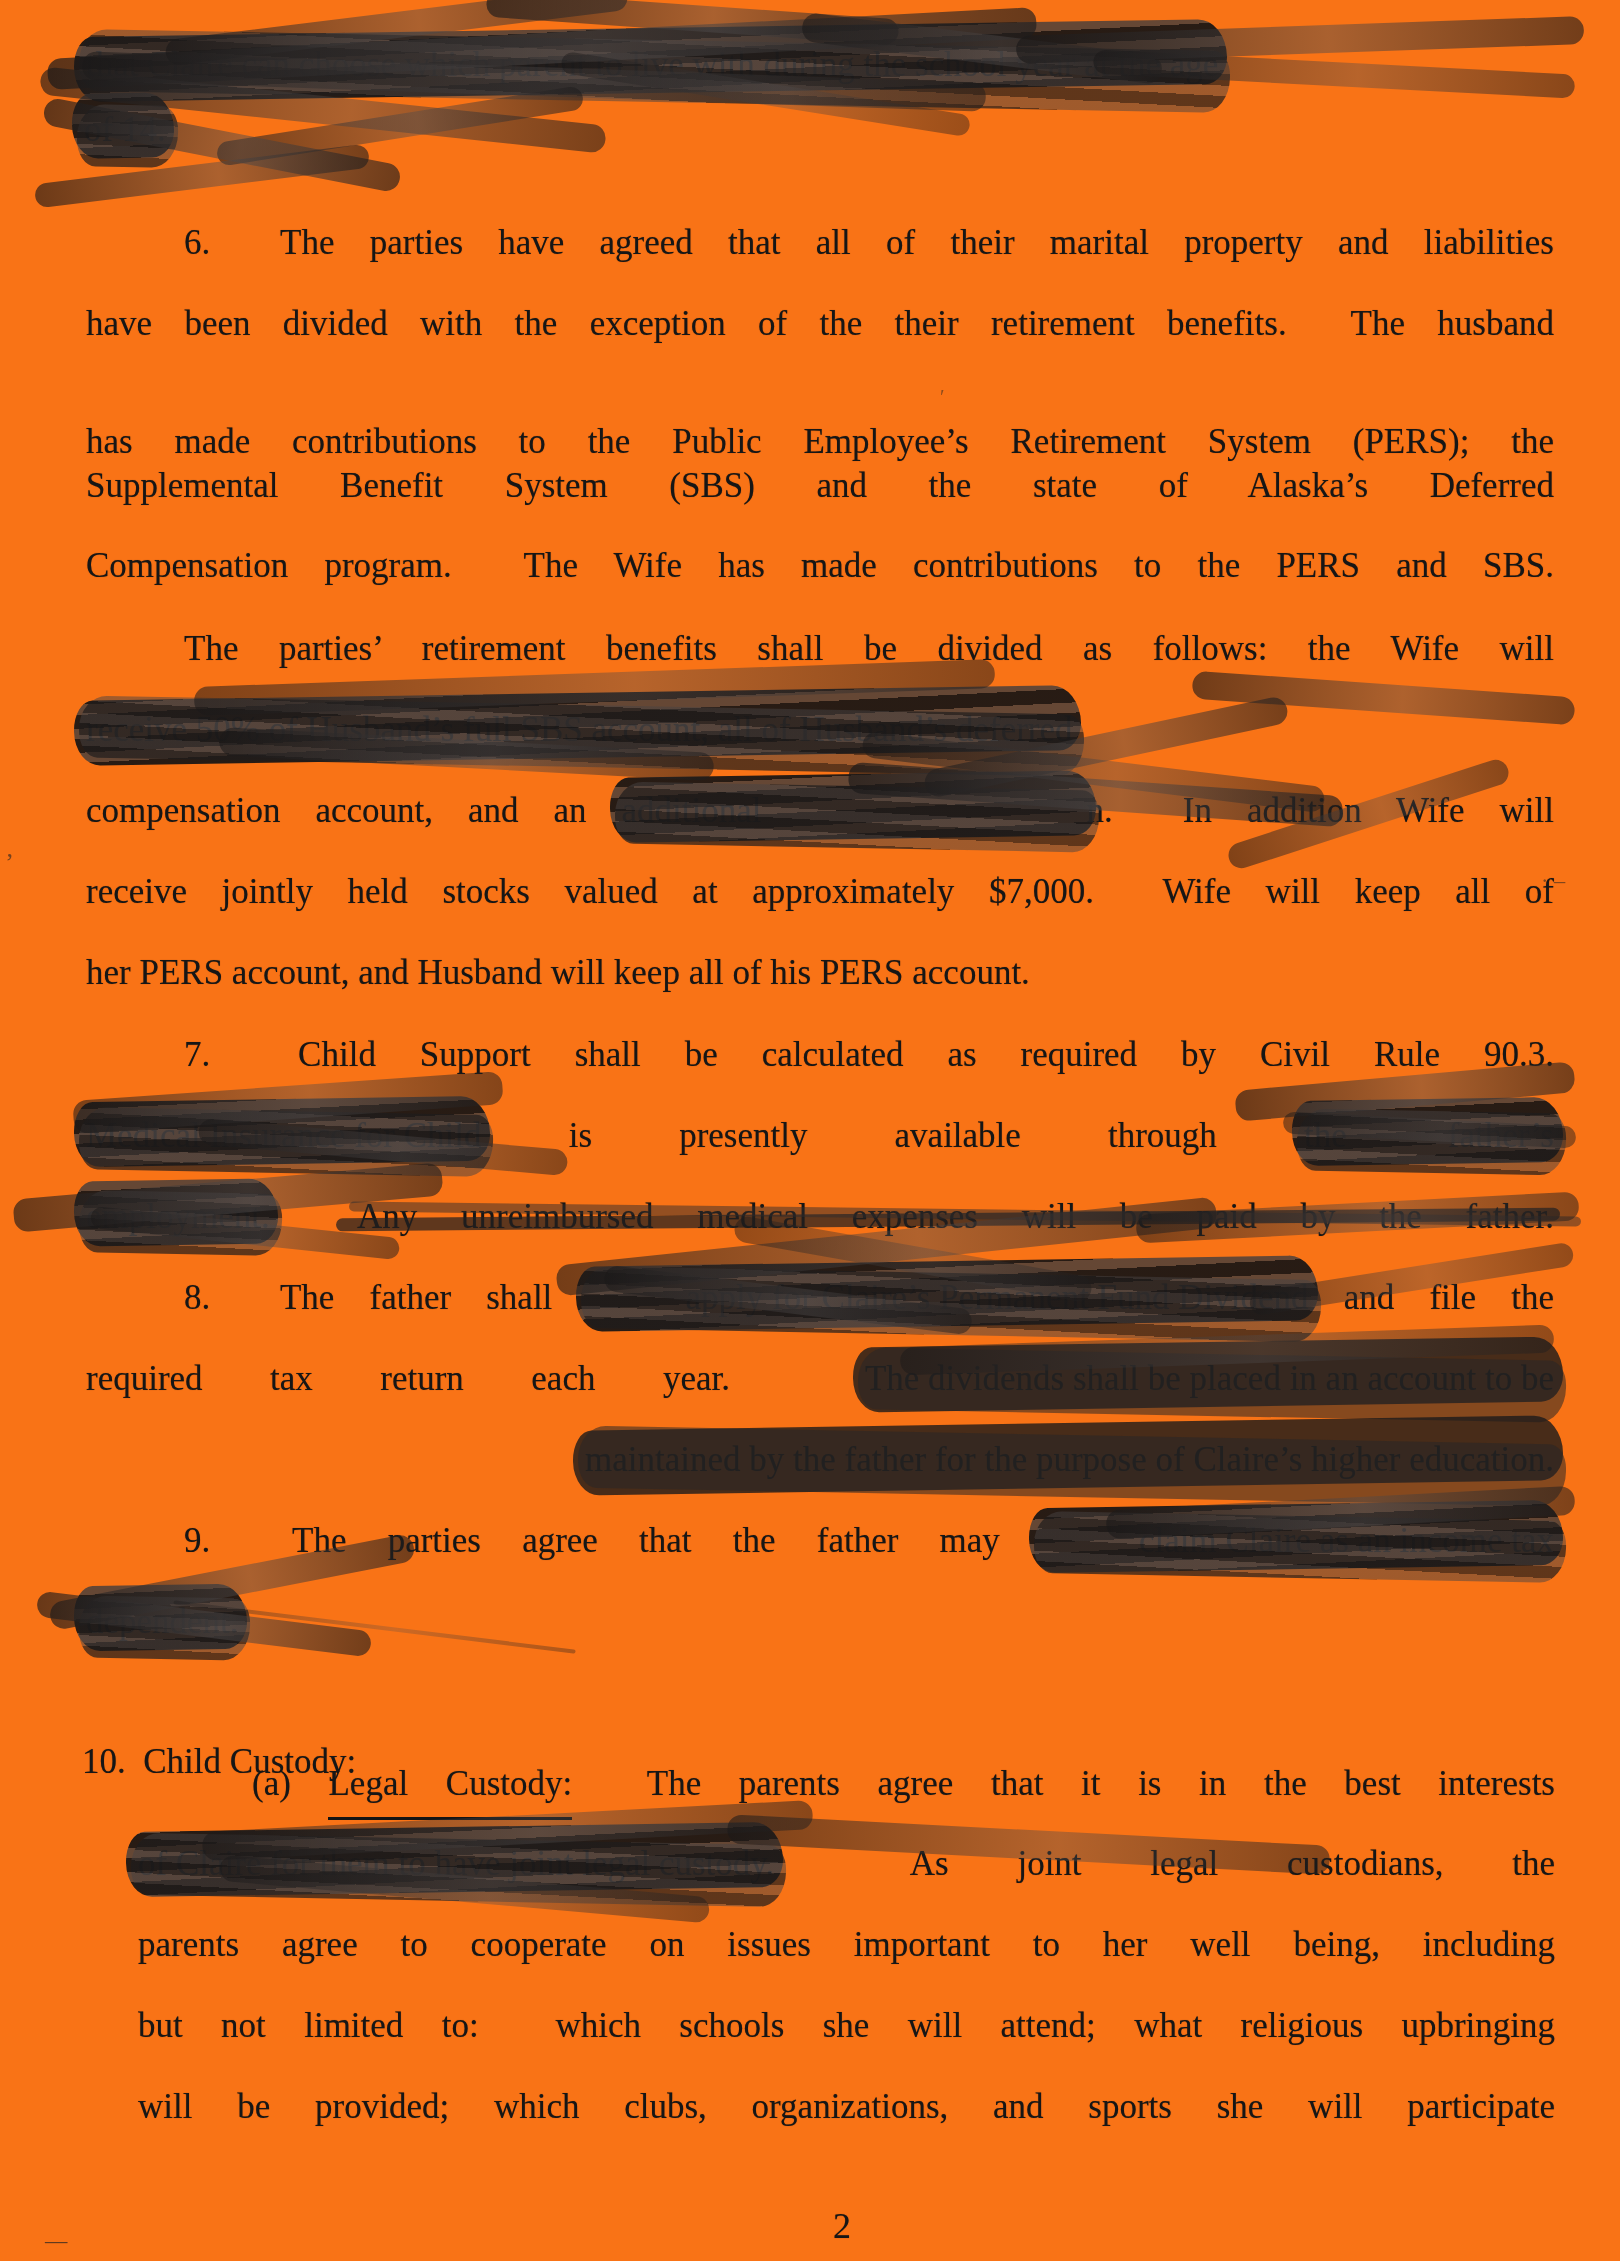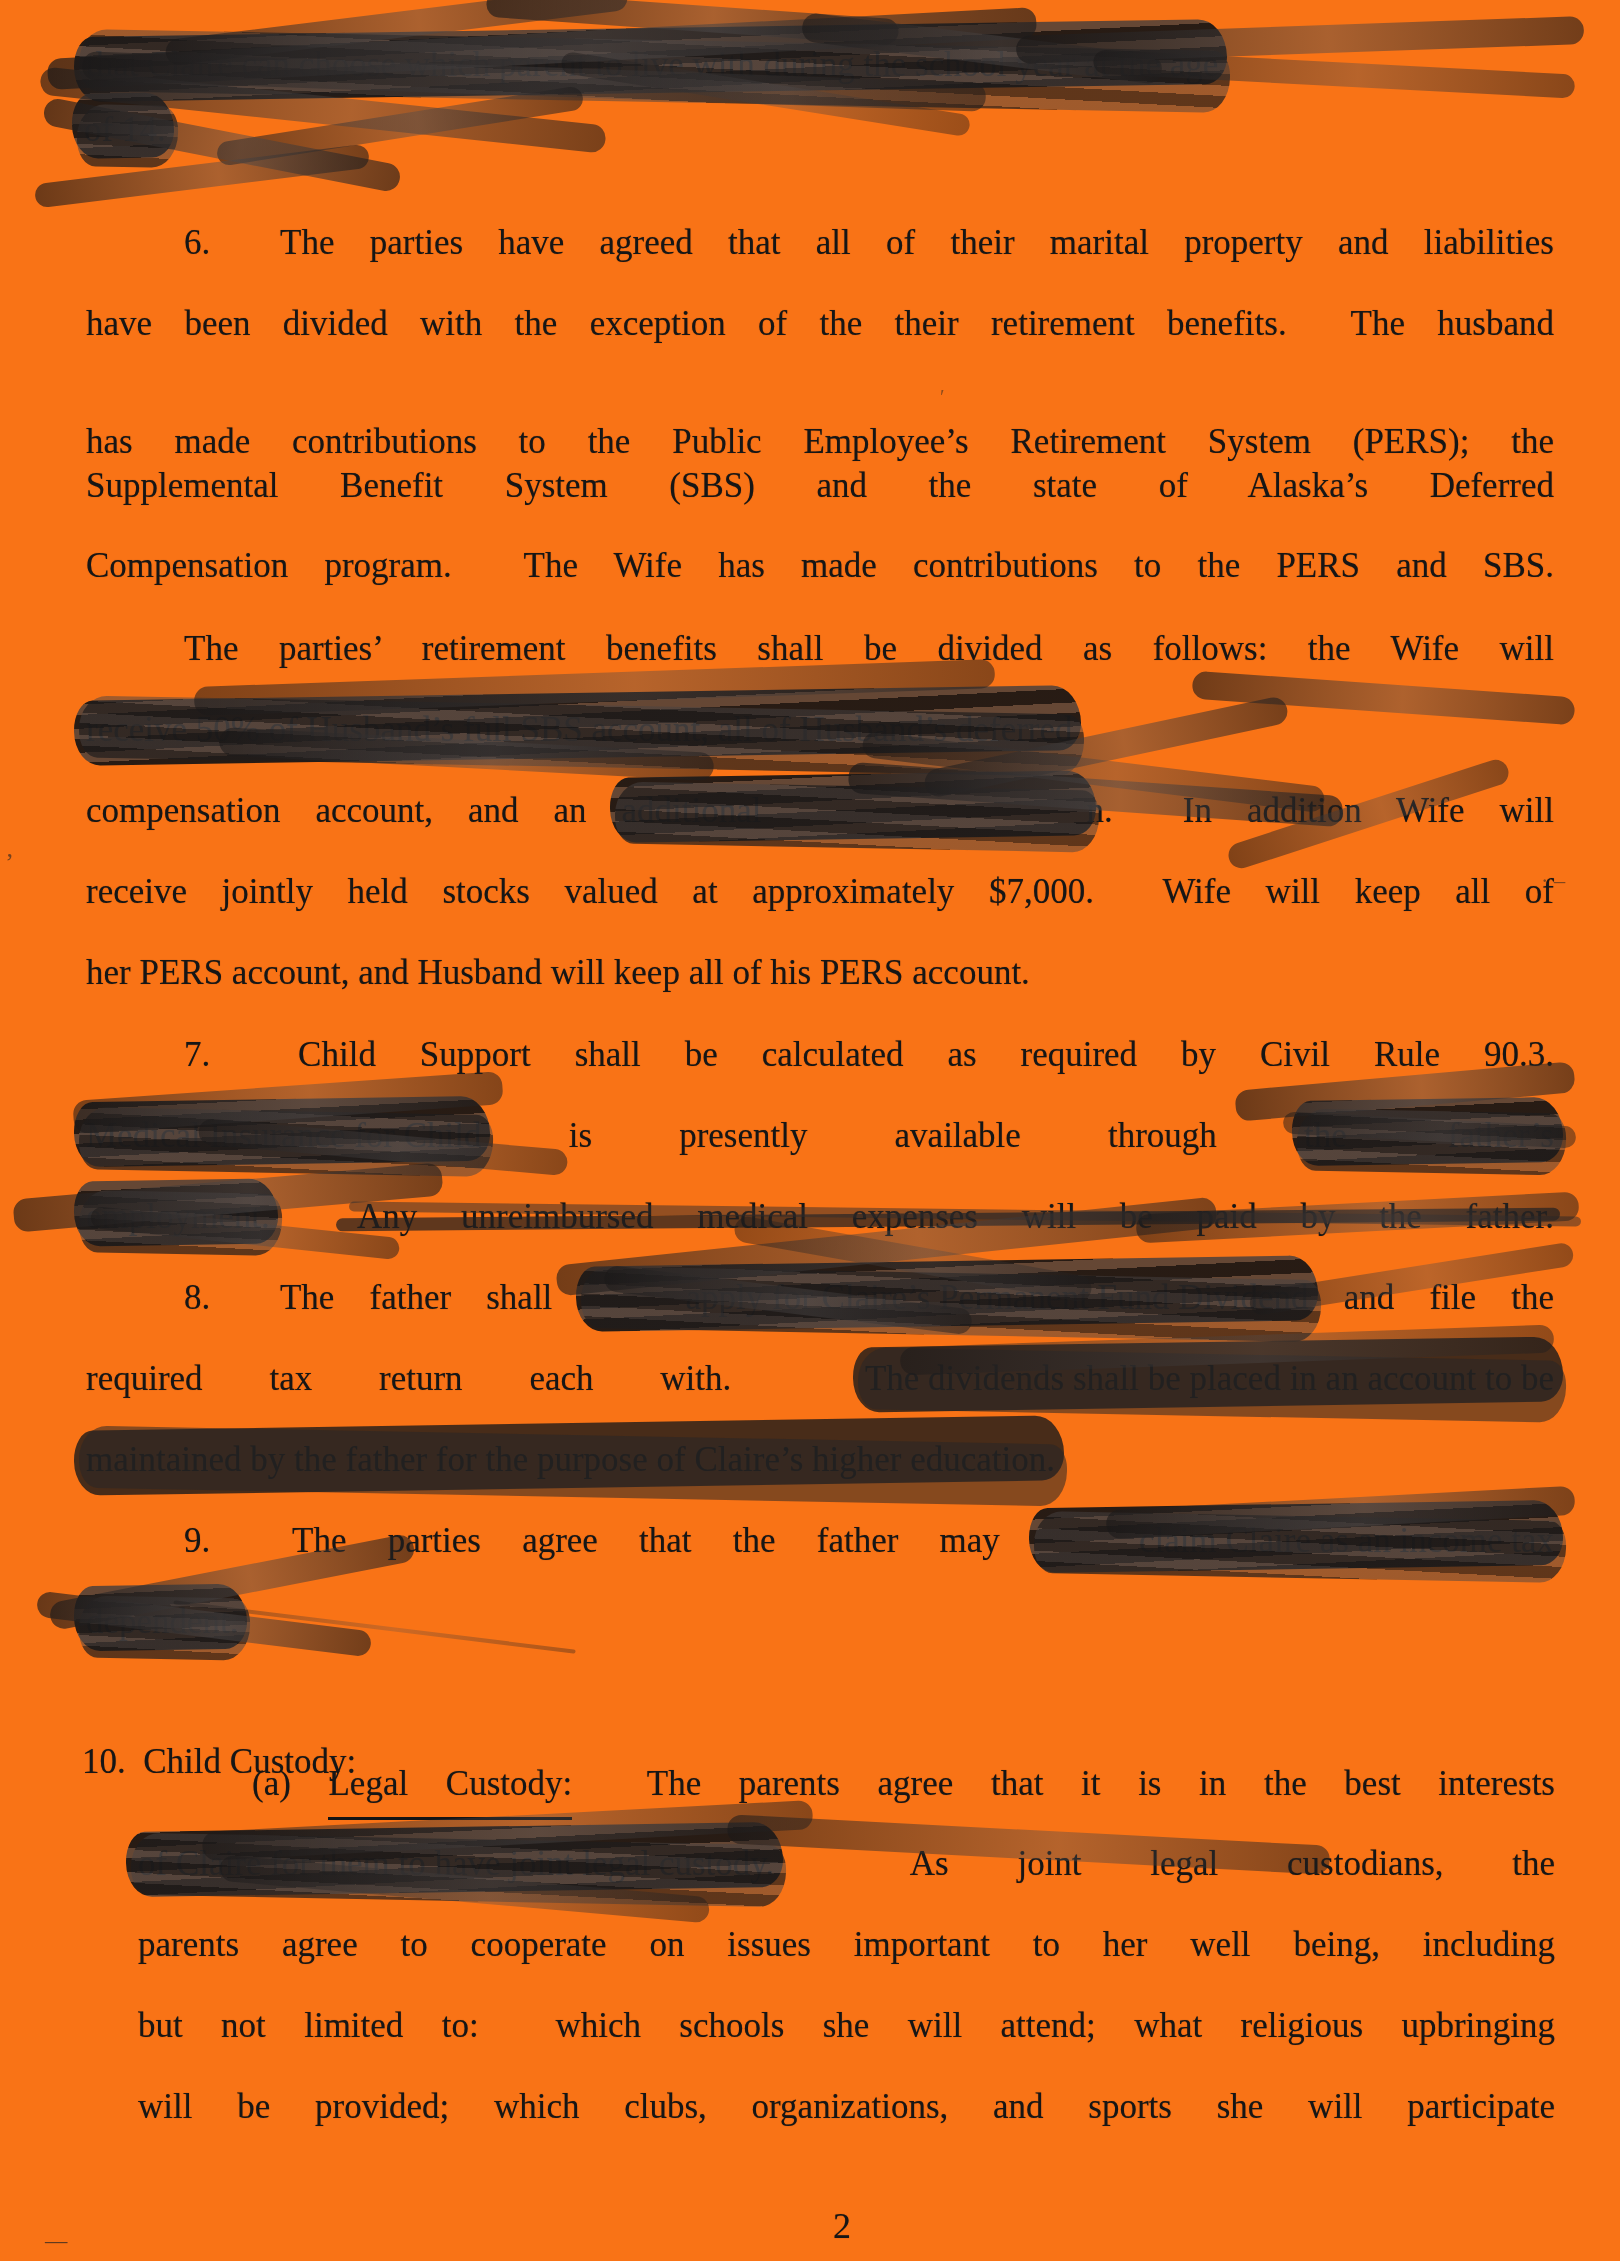--- a/index.html
+++ b/index.html
@@ -87,22 +87,22 @@
       <div class="line justify" style="top: 541px; left: 86px; width: 1468px;"><span>Compensation program.  The Wife has made contributions to the PERS and SBS.</span></div>
       <div class="line justify" style="top: 624px; left: 86px; width: 1468px; text-indent: 98px;"><span>The parties’ retirement benefits shall be divided as follows: the Wife will</span></div>
       <div class="line" style="top: 705px; left: 86px; width: 1468px;"><span class="redact heavy">receive 50% of Husband’s full SBS account, all of Husband’s deferred</span></div>
       <div class="line justify" style="top: 786px; left: 86px; width: 1468px;"><span>compensation account, and an </span><span class="redact heavy" style="min-width: 465px;">additional</span><span>n.  In addition Wife will</span></div>
       <div class="line justify" style="top: 867px; left: 86px; width: 1468px;"><span>receive jointly held stocks valued at approximately $7,000.  Wife will keep all of</span></div>
       <div class="line" style="top: 948px; left: 86px; width: 1468px;"><span>her PERS account, and Husband will keep all of his PERS account.</span></div>
       <div class="line justify" style="top: 1030px; left: 86px; width: 1468px; text-indent: 98px;"><span>7.  Child Support shall be calculated as required by Civil Rule 90.3.</span></div>
       <div class="line justify" style="top: 1111px; left: 86px; width: 1468px;"><span class="redact heavy">Medical Insurance for Child</span><span> is presently available through </span><span class="redact heavy" style="min-width: 250px;">the father’s</span></div>
       <div class="line justify" style="top: 1192px; left: 86px; width: 1468px;"><span class="redact heavy">employment.</span><span>  </span><span class="struck">Any unreimbursed medical expenses will be paid by the father.</span></div>
       <div class="line justify" style="top: 1273px; left: 86px; width: 1468px; text-indent: 98px;"><span>8.  The father shall </span><span class="redact heavy">apply for Claire’s Permanent Fund Dividend</span><span> and file the</span></div>
-      <div class="line justify" style="top: 1354px; left: 86px; width: 1468px;"><span>required tax return each with.  </span><span class="redact">The dividends shall be placed in an account to be</span></div>
-      <div class="line" style="top: 1435px; left: 86px; width: 1468px;"><span class="redact">maintained by the father for the purpose of Claire’s higher education.</span></div>
+      <div class="line justify" style="top: 1354px; left: 86px; width: 1468px;"><span>required tax return each year.  </span><span class="redact">The dividends shall be placed in an account to be</span></div>
+      <div class="line" style="top: 1435px; left: 86px; width: 1468px; text-align: right;"><span class="redact">maintained by the father for the purpose of Claire’s higher education.</span></div>
       <div class="line justify" style="top: 1516px; left: 86px; width: 1468px; text-indent: 98px;"><span>9.  The parties agree that the father may </span><span class="redact heavy">claim Claire as an income tax</span></div>
       <div class="line" style="top: 1597px; left: 86px; width: 1468px;"><span class="redact heavy">dependent.</span></div>
       <div class="line" style="top: 1737px; left: 82px; width: 1468px;"><span>10.  Child Custody:</span></div>
       <div class="line justify" style="top: 1759px; left: 138px; width: 1417px; text-indent: 114px;"><span>(a) </span><span class="useg">Legal Custody:</span><span>  The parents agree that it is in the best interests</span></div>
       <div class="line justify" style="top: 1839px; left: 138px; width: 1417px;"><span class="redact heavy">of Claire for them to have joint legal custody.</span><span>  As joint legal custodians, the</span></div>
       <div class="line justify" style="top: 1920px; left: 138px; width: 1417px;"><span>parents agree to cooperate on issues important to her well being, including</span></div>
       <div class="line justify" style="top: 2001px; left: 138px; width: 1417px;"><span>but not limited to:  which schools she will attend; what religious upbringing</span></div>
       <div class="line justify" style="top: 2082px; left: 138px; width: 1417px;"><span>will be provided; which clubs, organizations, and sports she will participate</span></div>
       <div class="scrawl" style="left: 47px; top: 33px; width: 990px; height: 31px; opacity: 0.78; transform: rotate(-3deg);"></div>
       <div class="scrawl" style="left: 164px; top: 12px; width: 465px; height: 26px; opacity: 0.7; transform: rotate(-7deg);"></div>

